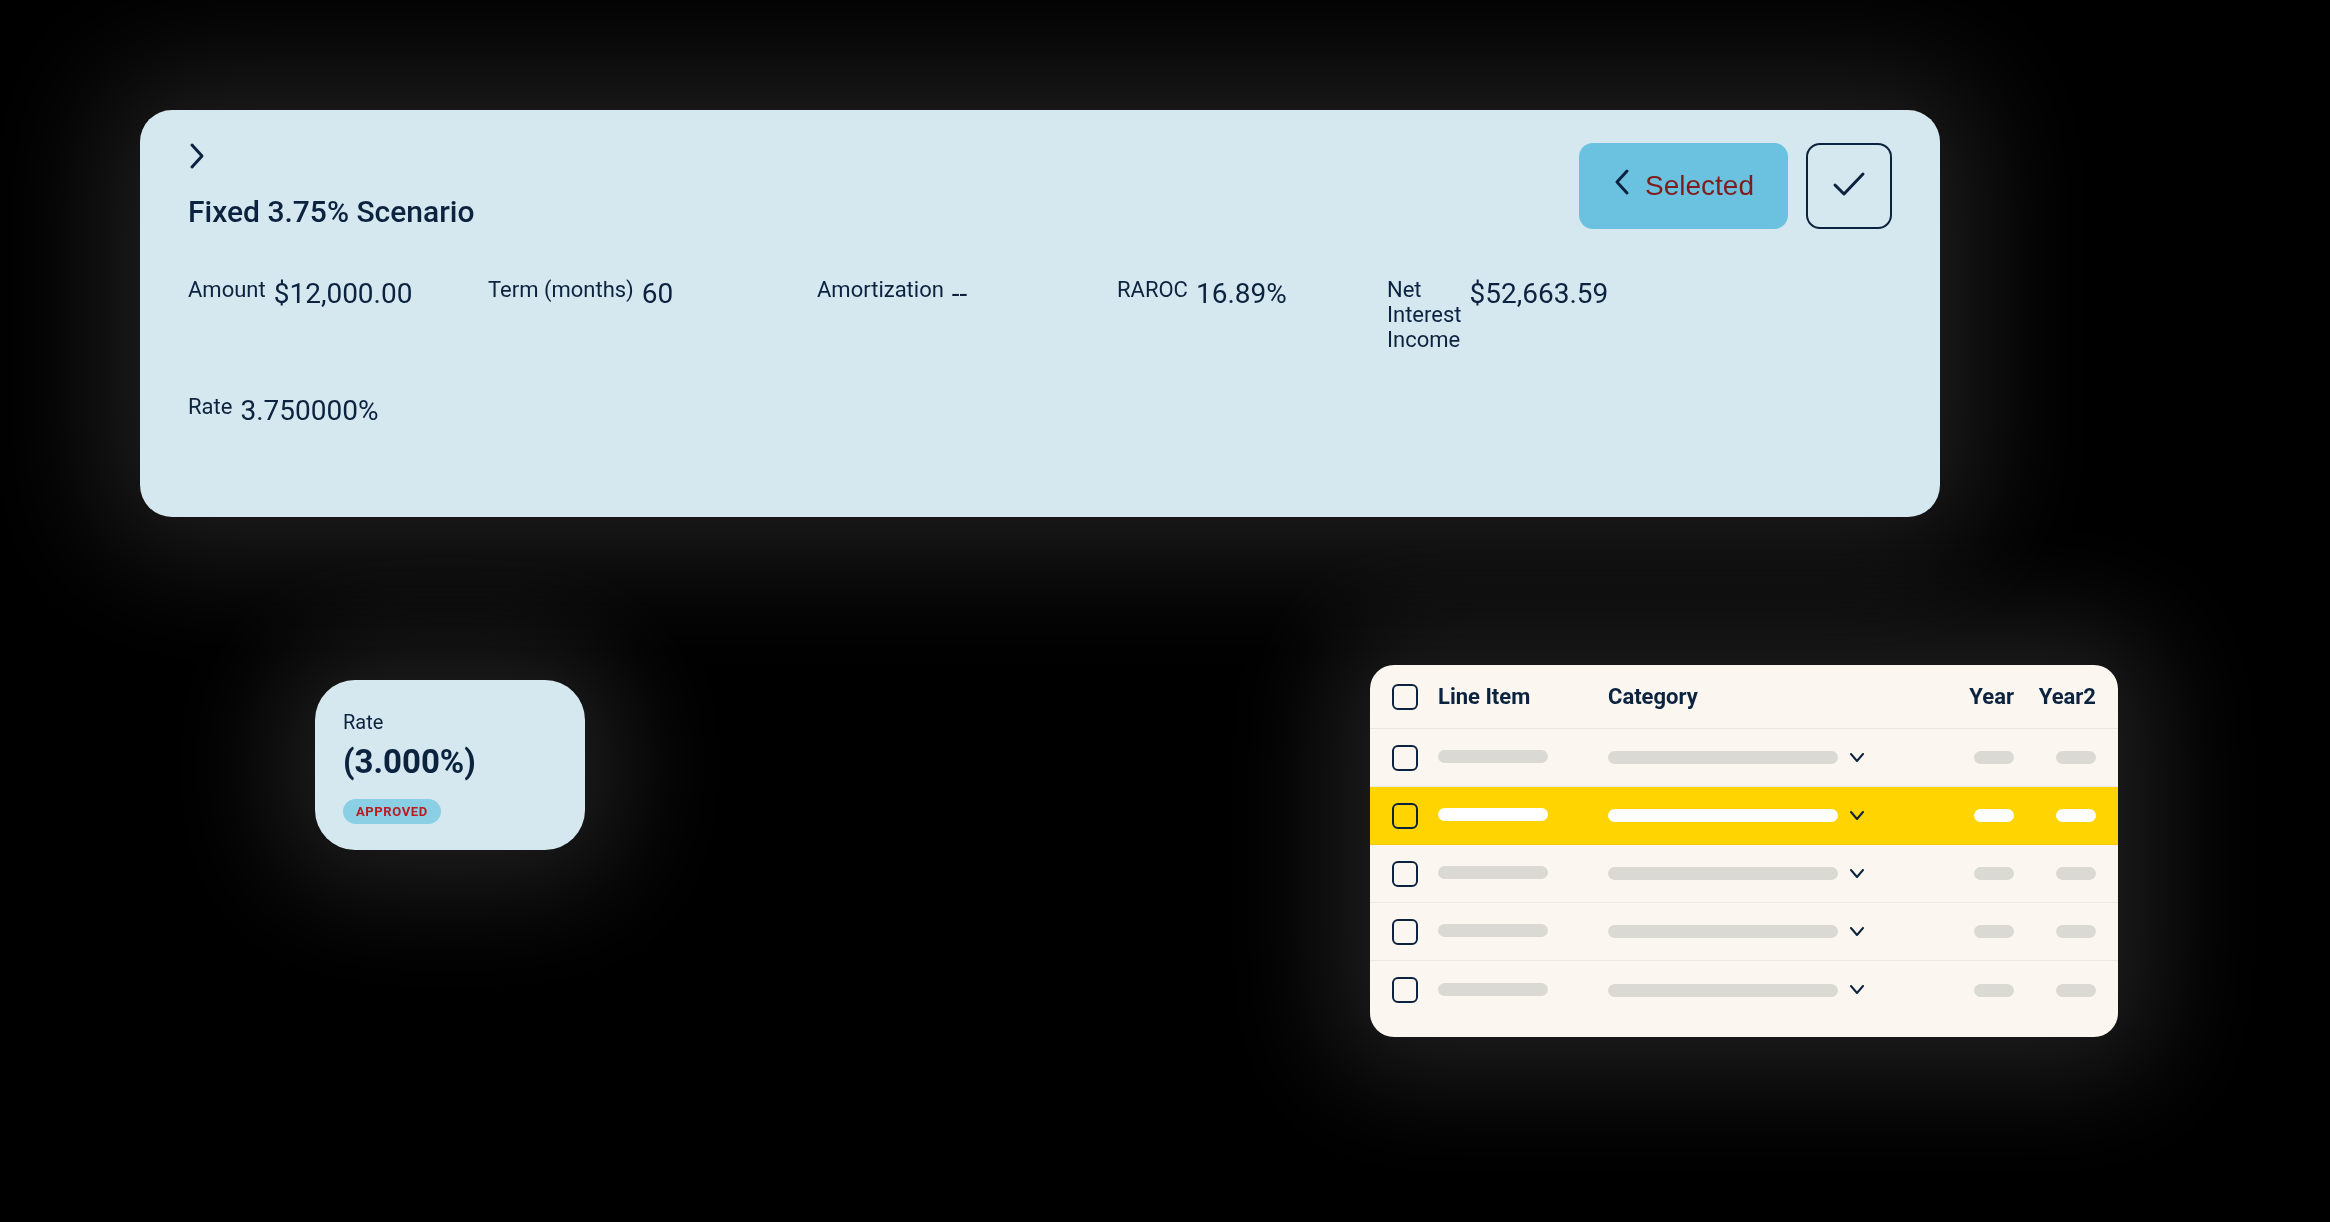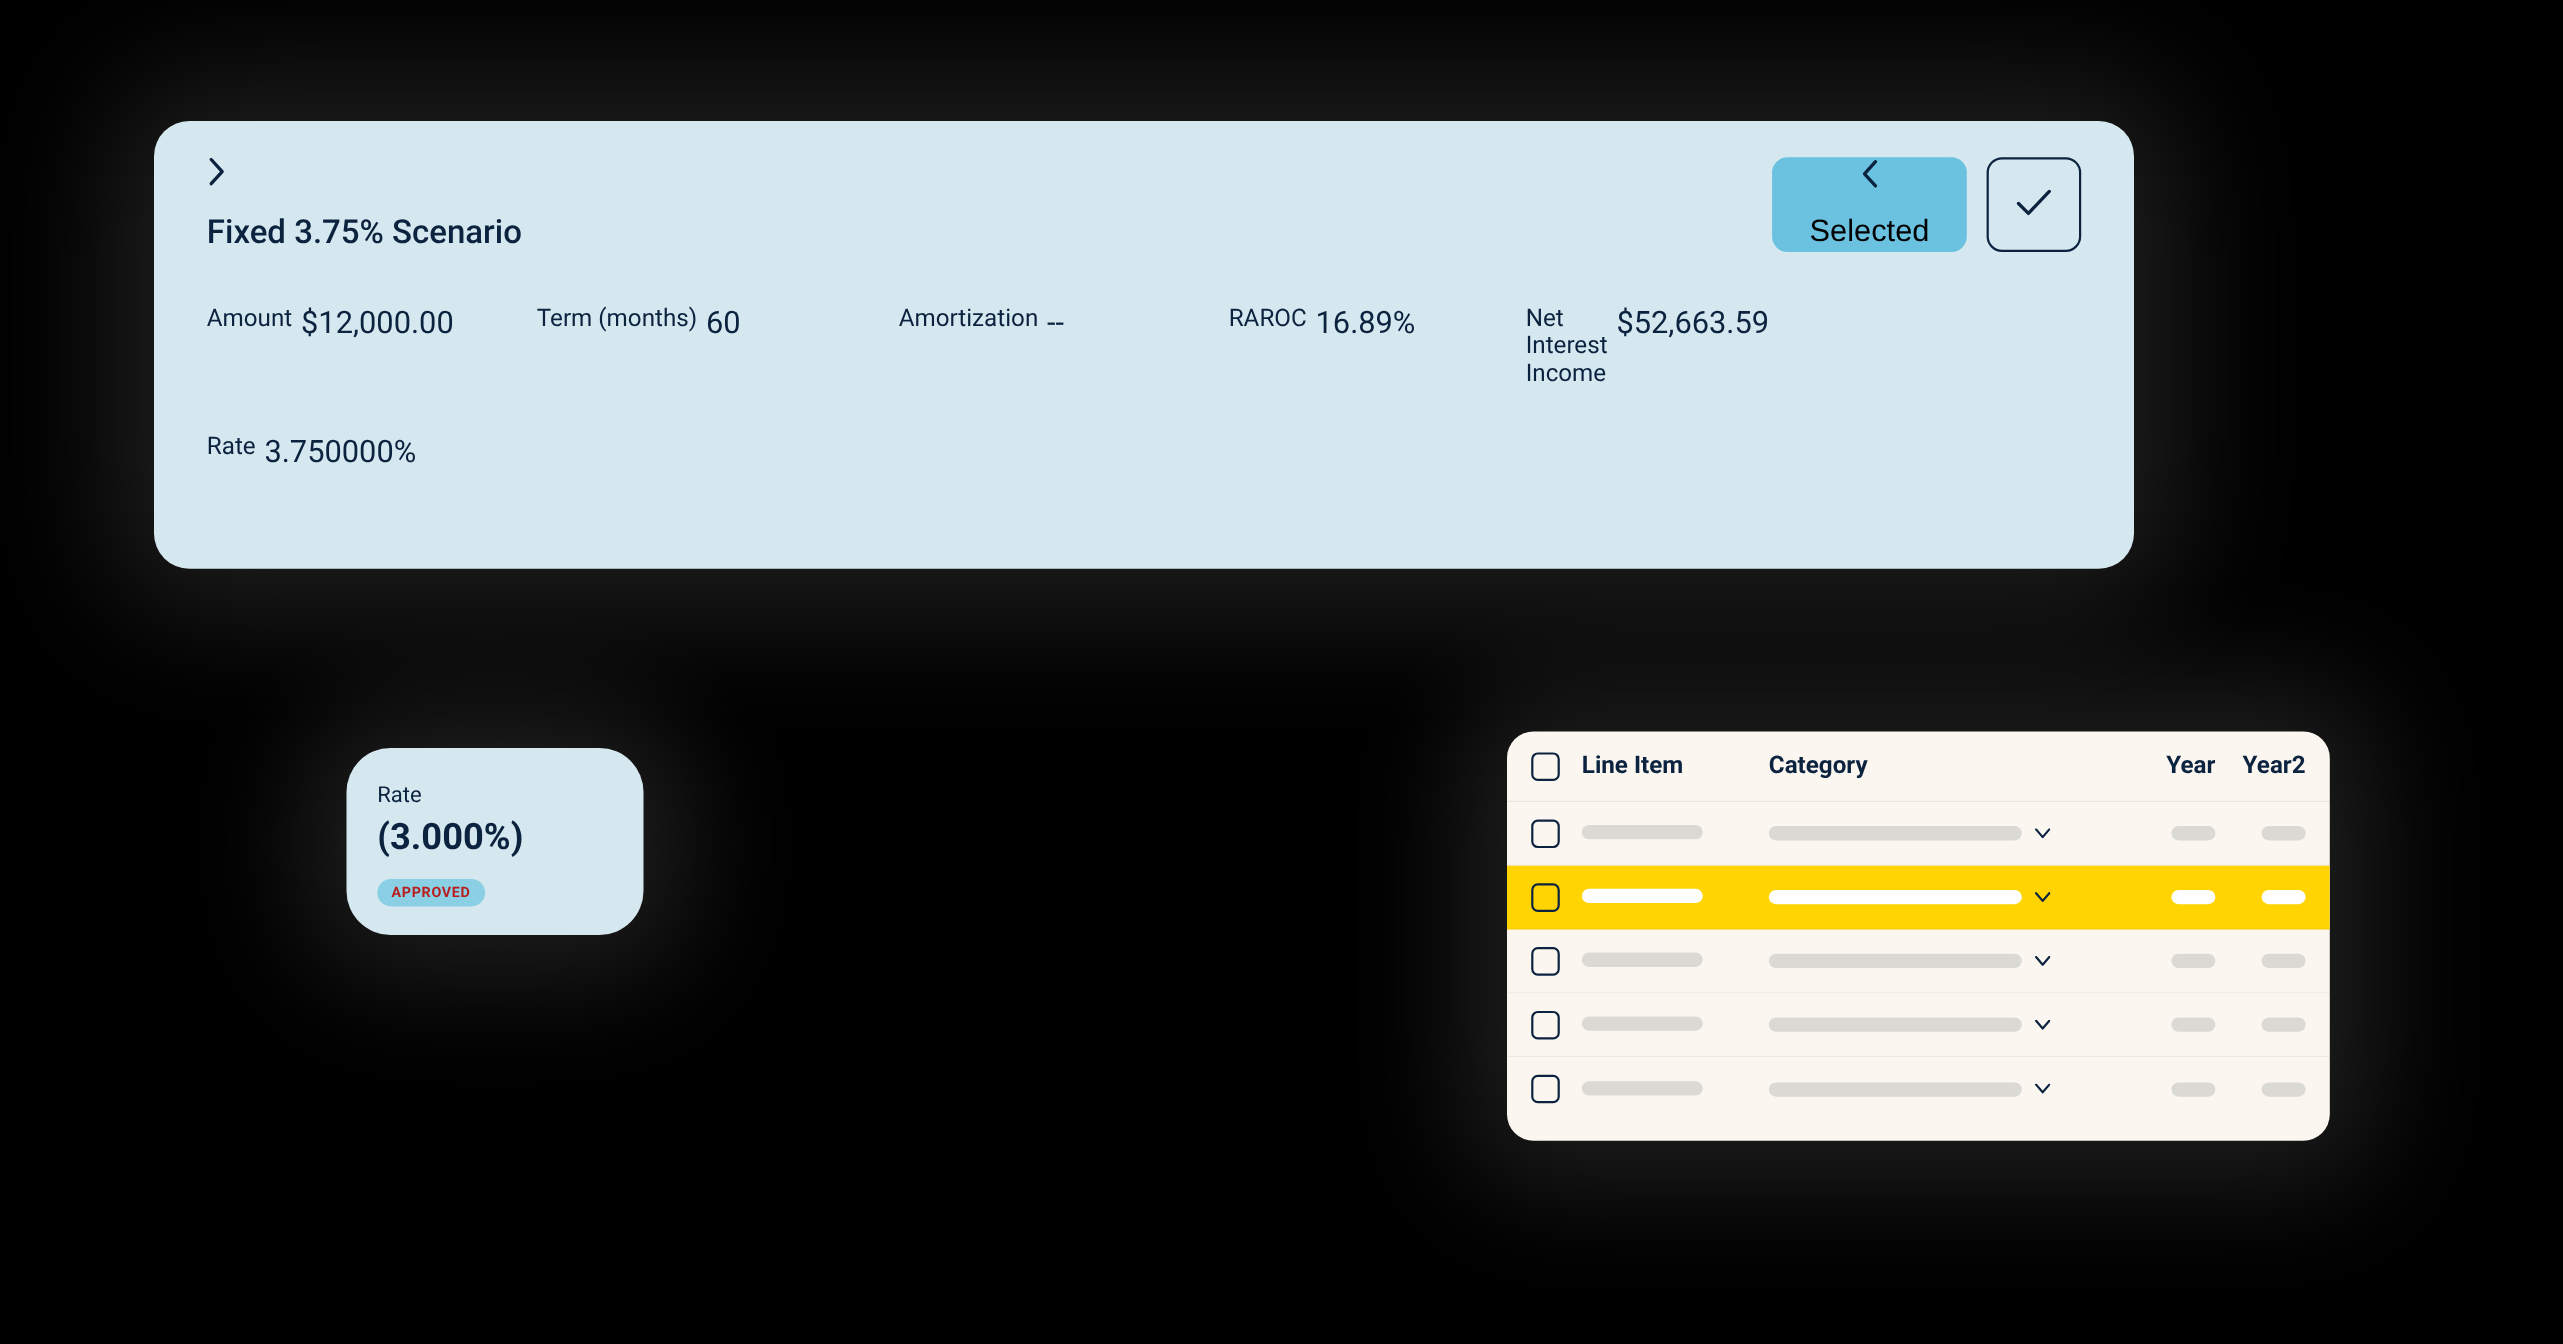--- a/index.html
+++ b/index.html
@@ -49,25 +49,24 @@
     }
     .selected-btn {
       background: #6ac2e0;
       border: none;
       border-radius: 14px;
       height: 86px;
       padding: 0 34px;
       display: flex;
       align-items: center;
       gap: 14px;
-      color: #000000;
+      color: #7f1d1d;
       font-size: 28px;
       font-weight: 500;
       cursor: pointer;
-      flex-direction: column;
     }
     .confirm-btn {
       width: 86px;
       height: 86px;
       border: 2px solid #0c2340;
       border-radius: 14px;
       background: transparent;
       display: flex;
       align-items: center;
       justify-content: center;

